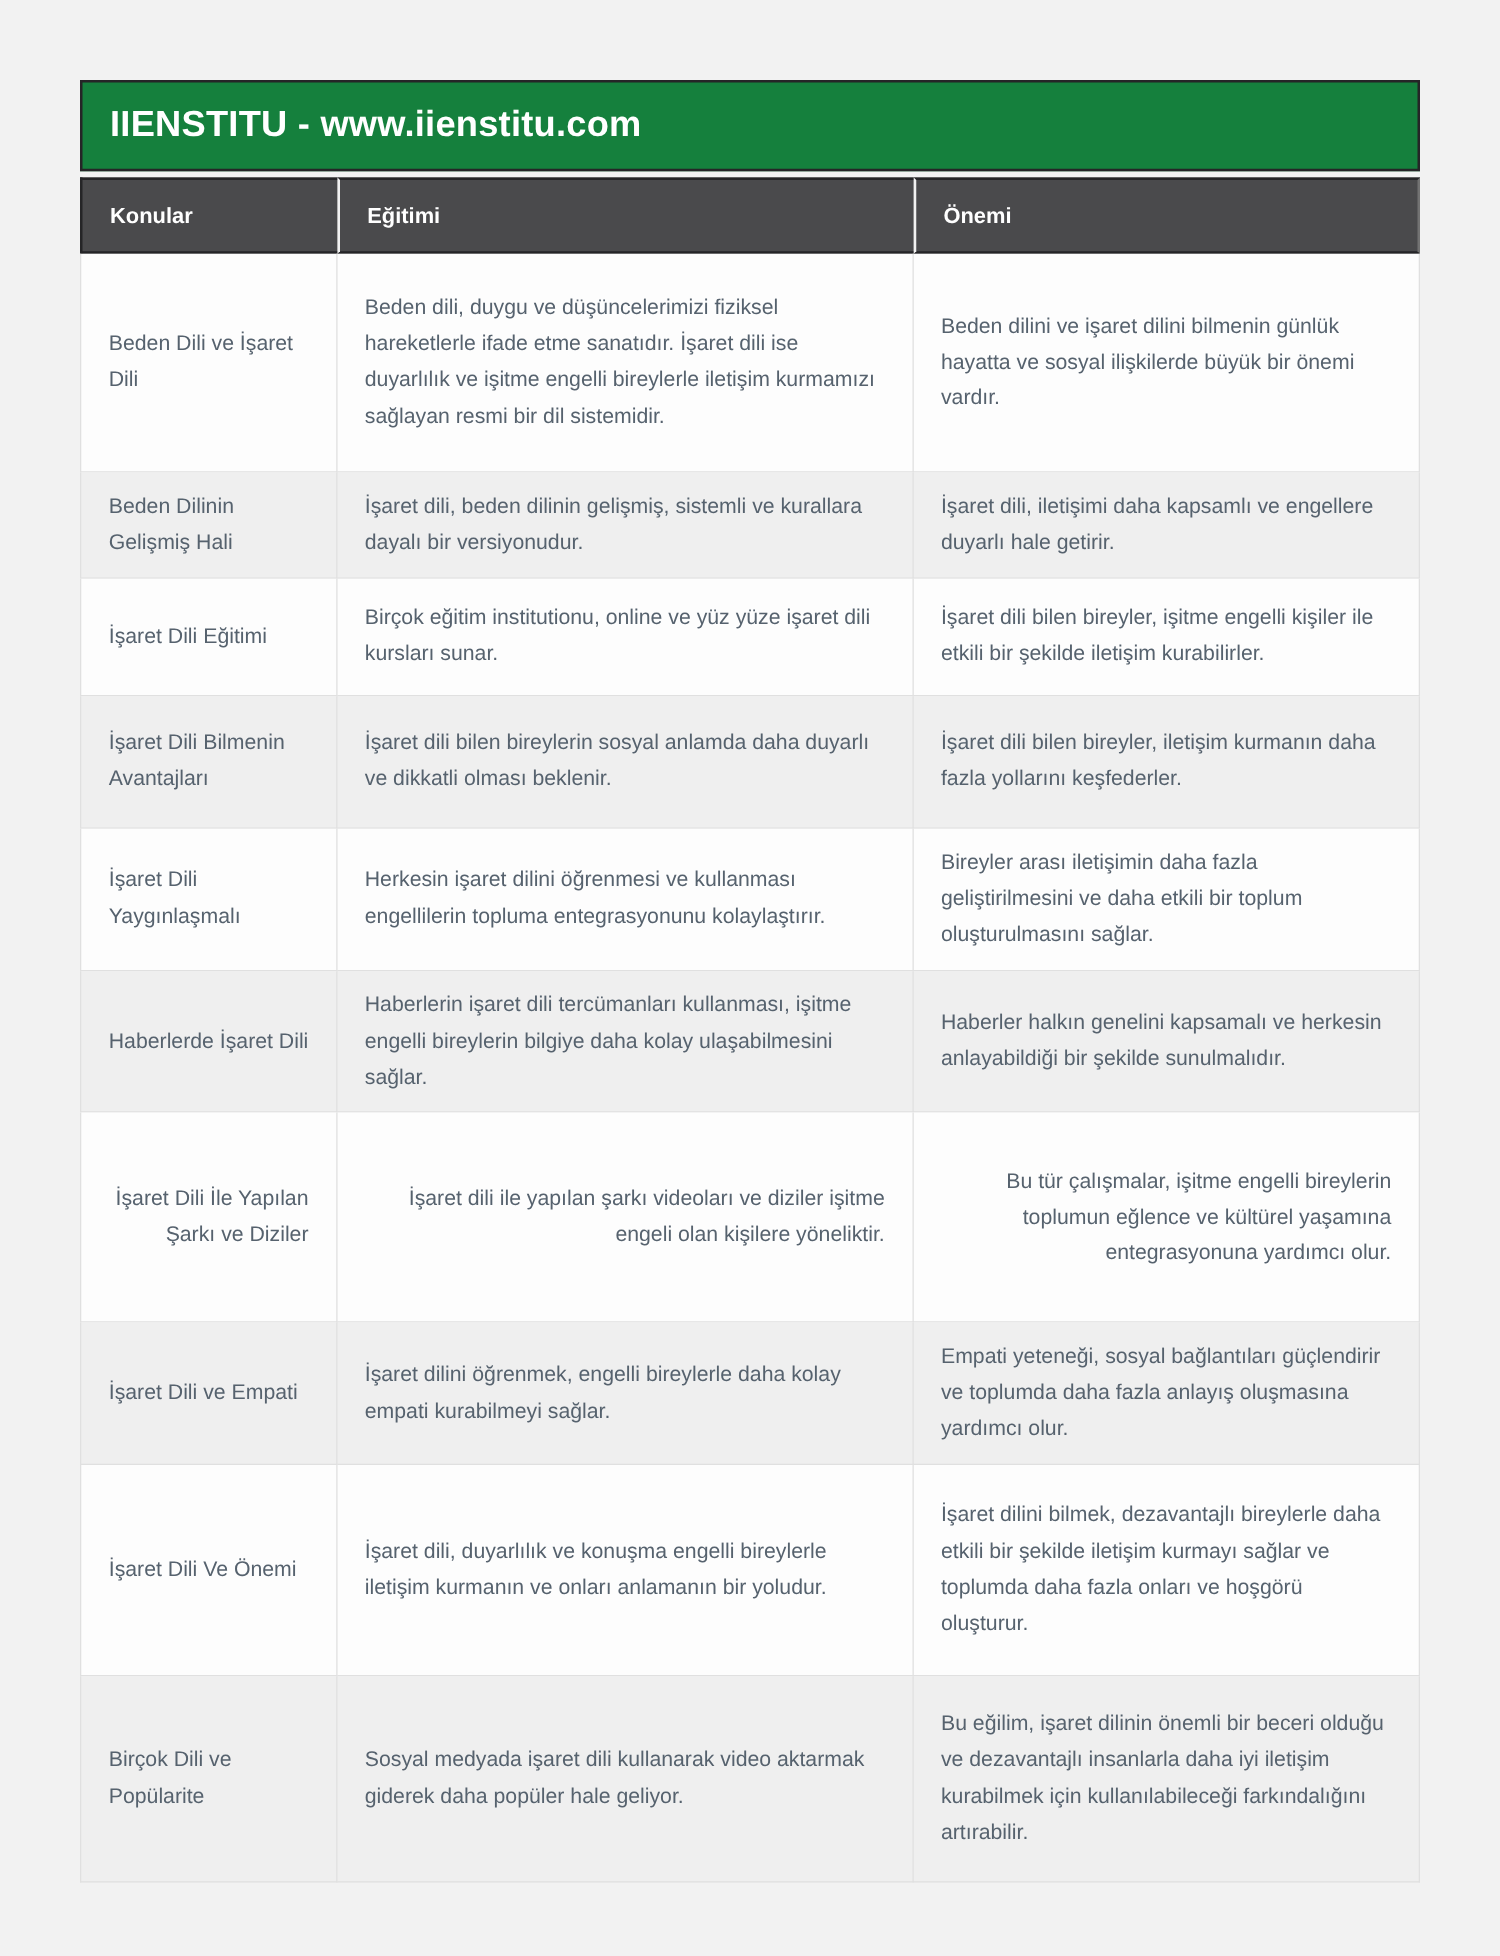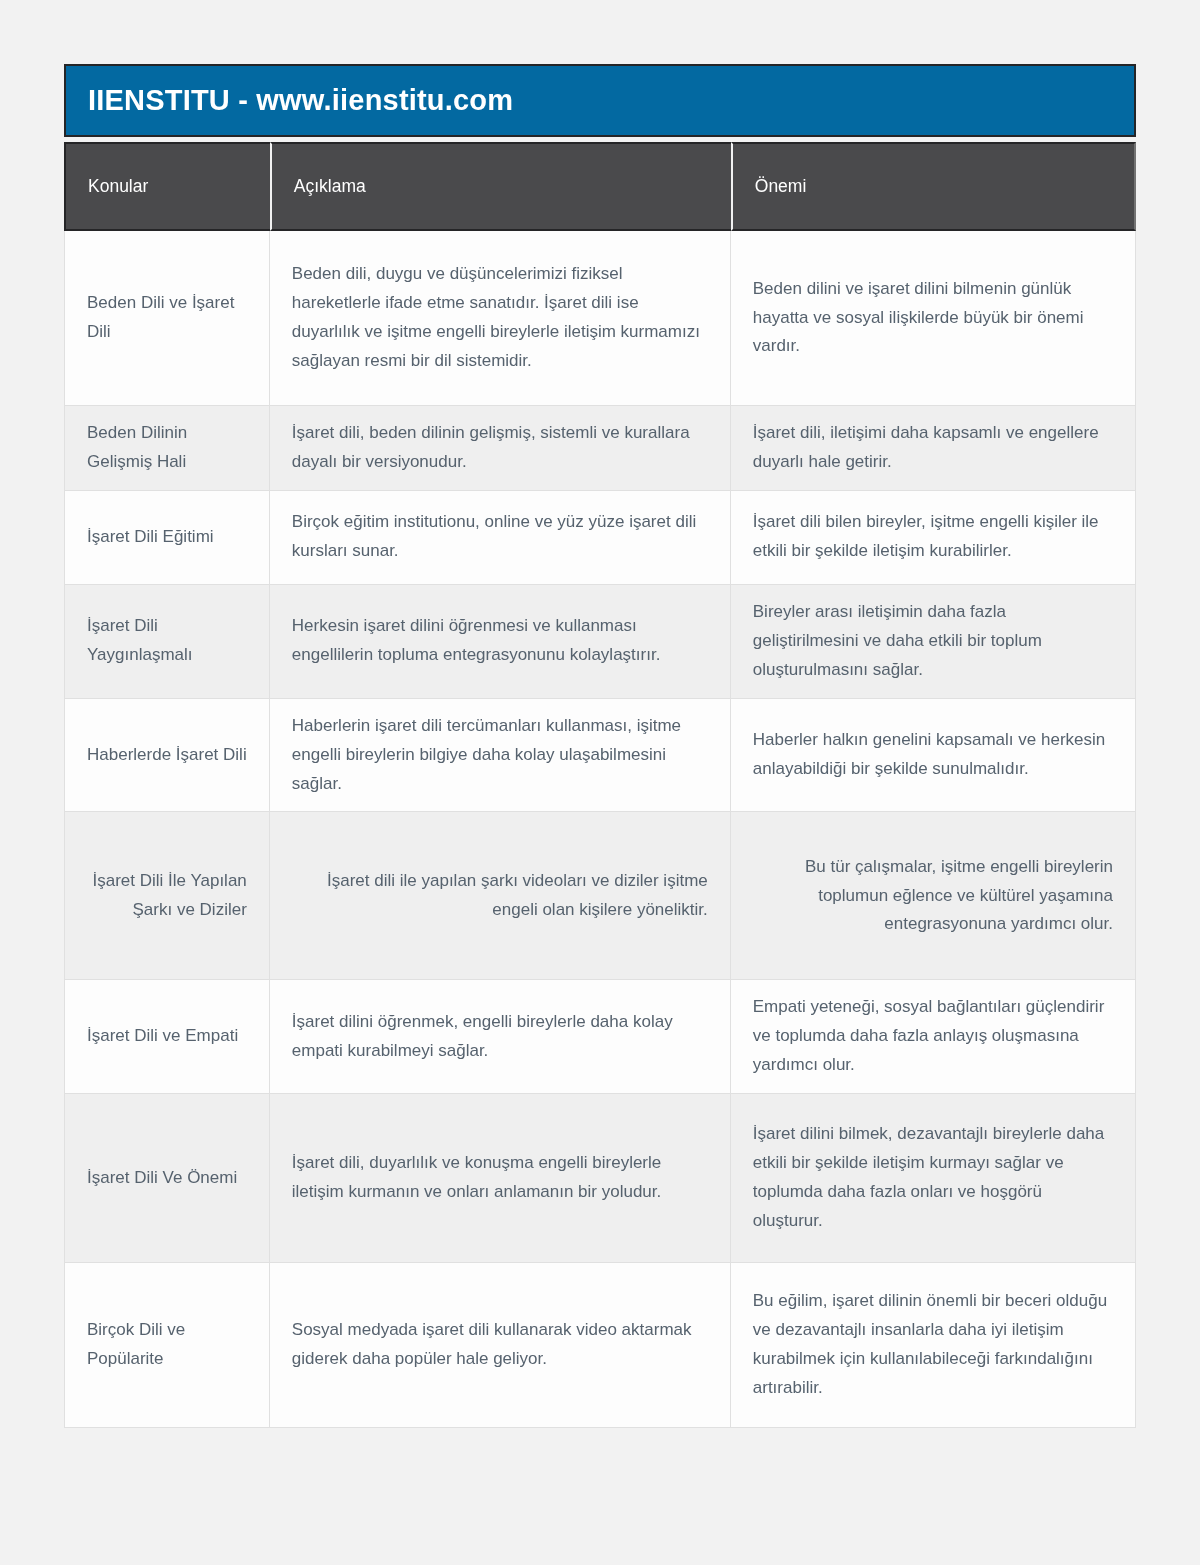--- a/index.html
+++ b/index.html
@@ -8,21 +8,21 @@
     margin: 0;
     padding: 0;
     background: #f2f2f2;
     font-family: "Liberation Sans", "DejaVu Sans", sans-serif;
   }
   .doc {
     width: 1072px;
     margin: 64px auto 70px auto;
   }
   .title-bar {
-    background: #0369a1;
+    background: #15803d;
     border: 2px solid #252527;
     color: #ffffff;
     font-size: 29px;
     font-weight: bold;
     padding: 18px 22px;
     letter-spacing: 0.2px;
   }
   table.topics {
     width: 100%;
     border-collapse: separate;
@@ -30,23 +30,23 @@
     margin-top: 5px;
   }
   table.topics col.c1 { width: 19.2%; }
   table.topics col.c2 { width: 43.0%; }
   table.topics col.c3 { width: 37.8%; }
 
   thead th {
     background: #4a4a4c;
     color: #ffffff;
     font-size: 17.5px;
-    font-weight: normal;
+    font-weight: bold;
     text-align: left;
-    padding: 32px 22px;
+    padding: 18px 22px;
     border-top: 2px solid #252527;
     border-bottom: 2px solid #252527;
   }
   thead th:first-child { border-left: 2px solid #252527; }
   thead th:last-child  { border-right: 2px solid #737373; }
   thead th + th { border-left: 2px solid #f2f2f2; }
 
   tbody td {
     font-size: 17px;
     line-height: 1.7;
@@ -80,39 +80,44 @@
 
   <table class="topics">
     <colgroup>
       <col class="c1">
       <col class="c2">
       <col class="c3">
     </colgroup>
     <thead>
       <tr>
         <th>Konular</th>
-        <th>Açıklama</th>
+        <th>Eğitimi</th>
         <th>Önemi</th>
       </tr>
     </thead>
     <tbody>
       <tr class="r1">
         <td>Beden Dili ve İşaret Dili</td>
         <td>Beden dili, duygu ve düşüncelerimizi fiziksel hareketlerle ifade etme sanatıdır. İşaret dili ise duyarlılık ve işitme engelli bireylerle iletişim kurmamızı sağlayan resmi bir dil sistemidir.</td>
         <td>Beden dilini ve işaret dilini bilmenin günlük hayatta ve sosyal ilişkilerde büyük bir önemi vardır.</td>
       </tr>
       <tr class="r2">
         <td>Beden Dilinin Gelişmiş Hali</td>
         <td>İşaret dili, beden dilinin gelişmiş, sistemli ve kurallara dayalı bir versiyonudur.</td>
         <td>İşaret dili, iletişimi daha kapsamlı ve engellere duyarlı hale getirir.</td>
       </tr>
       <tr class="r3">
         <td>İşaret Dili Eğitimi</td>
         <td>Birçok eğitim institutionu, online ve yüz yüze işaret dili kursları sunar.</td>
         <td>İşaret dili bilen bireyler, işitme engelli kişiler ile etkili bir şekilde iletişim kurabilirler.</td>
+      </tr>
+      <tr class="r4">
+        <td>İşaret Dili Bilmenin Avantajları</td>
+        <td>İşaret dili bilen bireylerin sosyal anlamda daha duyarlı ve dikkatli olması beklenir.</td>
+        <td>İşaret dili bilen bireyler, iletişim kurmanın daha fazla yollarını keşfederler.</td>
       </tr>
       <tr class="r5">
         <td>İşaret Dili Yaygınlaşmalı</td>
         <td>Herkesin işaret dilini öğrenmesi ve kullanması engellilerin topluma entegrasyonunu kolaylaştırır.</td>
         <td>Bireyler arası iletişimin daha fazla geliştirilmesini ve daha etkili bir toplum oluşturulmasını sağlar.</td>
       </tr>
       <tr class="r6">
         <td>Haberlerde İşaret Dili</td>
         <td>Haberlerin işaret dili tercümanları kullanması, işitme engelli bireylerin bilgiye daha kolay ulaşabilmesini sağlar.</td>
         <td>Haberler halkın genelini kapsamalı ve herkesin anlayabildiği bir şekilde sunulmalıdır.</td>

